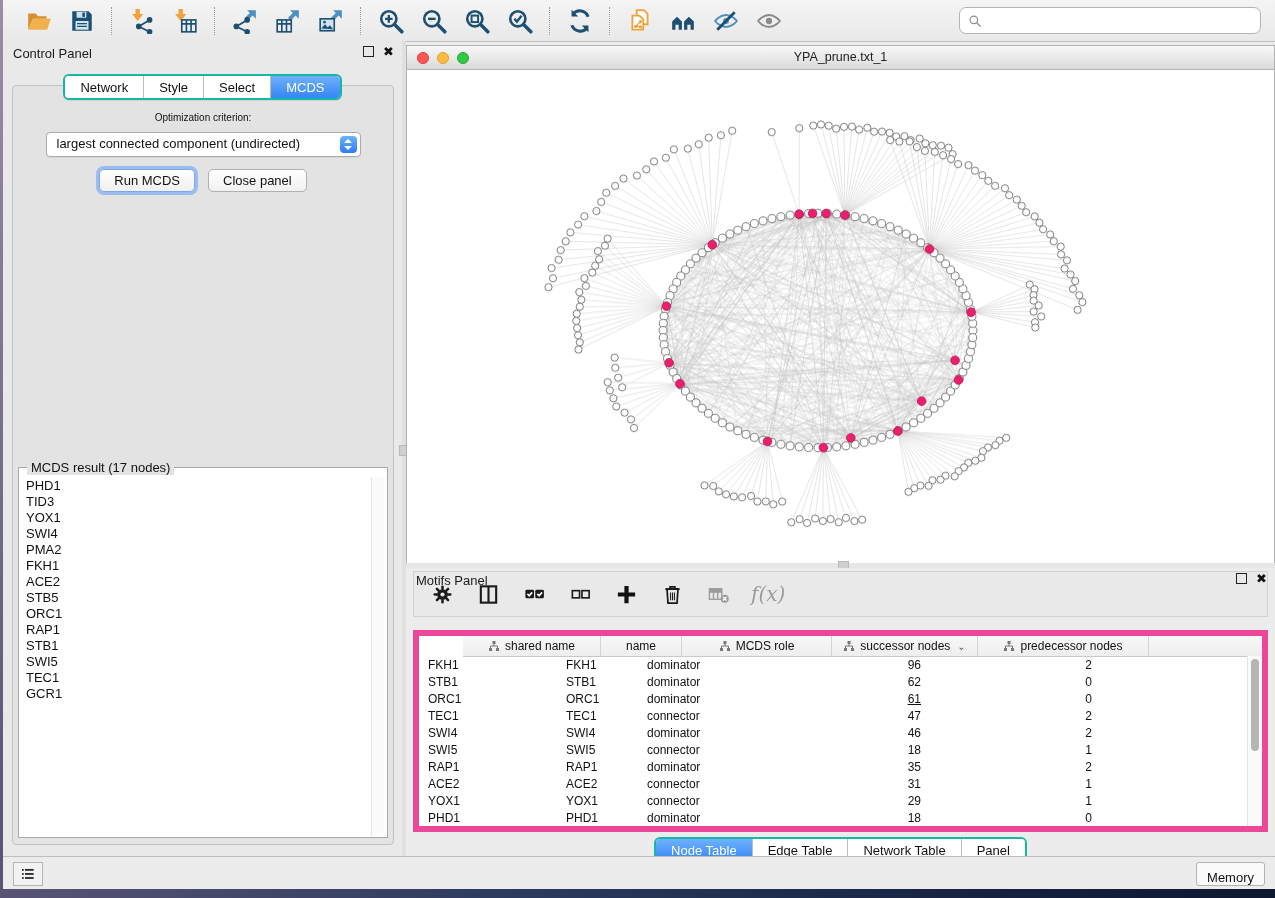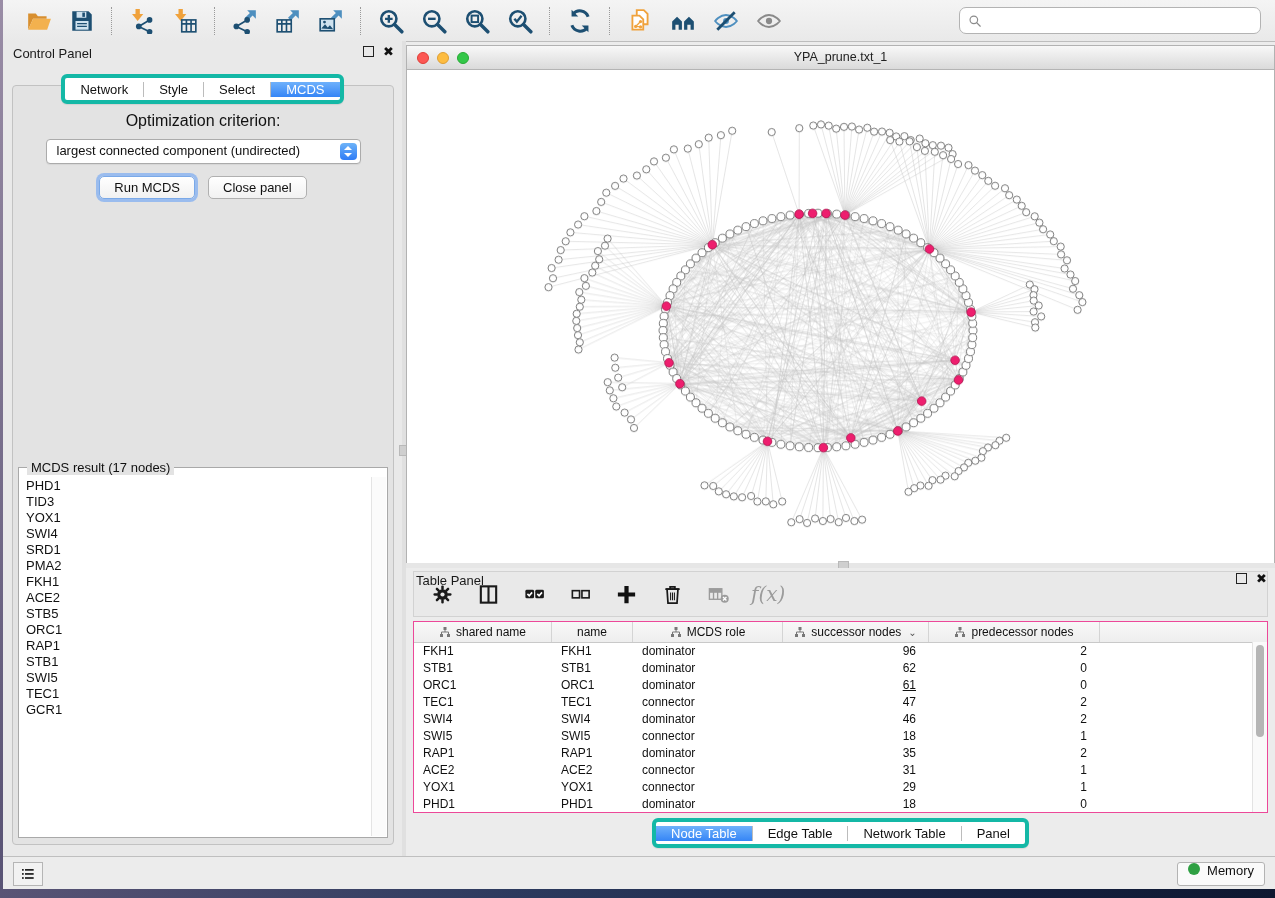--- a/index.html
+++ b/index.html
@@ -23,30 +23,30 @@
 
   .main{position:absolute;top:41px;left:0;right:0;bottom:32px;}
 
   
   .cpanel{position:absolute;left:0;top:0;width:399px;bottom:0;background:#e9e9e9;}
   .panel-hd{position:absolute;top:0;left:0;right:0;height:24px;}
   .panel-hd .ttl{position:absolute;left:10px;top:5px;font-size:13px;color:#1a1a1a;}
   .panel-hd .btns{position:absolute;right:8px;top:5px;display:flex;align-items:center;gap:9px;}
   .float-btn{width:9px;height:9px;border:1.6px solid #222;background:transparent;display:inline-block;cursor:pointer;}
   .close-btn{font-size:13px;font-weight:bold;color:#111;cursor:pointer;line-height:11px;}
-  .seg{display:flex;background:#fff;border:4px solid #14b8a6;border-radius:6px;overflow:hidden;
-    box-shadow:0 1px 1px rgba(0,0,0,.08);height:22px;align-items:center;}
+  .seg{display:flex;background:#fff;border:2px solid #14b8a6;border-radius:6px;overflow:hidden;
+    box-shadow:0 1px 1px rgba(0,0,0,.08);height:22px;}
   .seg .sg{display:flex;align-items:center;padding:0 15px;font-size:13px;color:#111;background:#fff;
     border-right:1px solid #bcbcbc;cursor:pointer;}
   .seg .sg:last-child{border-right:0;}
   .seg .sg.active{background:linear-gradient(#6fb1fb,#3585f6);color:#fff;}
   .cp-tabs{position:absolute;top:33px;left:0;right:0;display:flex;justify-content:center;z-index:2;}
   .cp-content{position:absolute;top:44px;left:9px;right:8px;bottom:12px;background:#e3e3e3;
     border:1px solid #c2c2c2;border-radius:4px;}
-  .opt-label{margin-top:26px;text-align:center;font-size:16px;color:#111;}
+  .opt-label{margin-top:26px;text-align:center;font-size:10px;color:#111;}
   .dropdown{position:relative;margin:9px auto 0;width:313px;height:23px;background:#fff;
     border:1px solid #ababab;border-radius:4px;cursor:pointer;box-shadow:0 1px 1px rgba(0,0,0,.06);}
   .dropdown .val{position:absolute;left:10px;top:3px;font-size:13px;color:#111;white-space:nowrap;}
   .stepper{position:absolute;right:3px;top:3px;width:17px;height:17px;border-radius:4px;
     background:linear-gradient(#6db3f8,#2f7cf6);}
   .stepper i{position:absolute;left:4.5px;width:0;height:0;border-left:4px solid transparent;border-right:4px solid transparent;}
   .stepper .up{top:3px;border-bottom:4px solid #fff;}
   .stepper .dn{bottom:3px;border-top:4px solid #fff;}
   .btn-row{display:flex;justify-content:center;gap:13px;margin-top:12px;}
   .mbtn{height:23px;padding:0 14px;font-size:13px;color:#111;background:linear-gradient(#fff,#f1f1f1);
@@ -78,21 +78,21 @@
 
   .h-split{position:absolute;top:522px;left:0;right:0;height:5px;background:#e6e6e6;}
   .h-split .grip{position:absolute;left:432px;top:-2px;width:9px;height:9px;background:#cfcfcf;border:1px solid #b9b9b9;cursor:row-resize;}
 
   
   .tpanel{position:absolute;top:527px;left:0;right:0;bottom:0;background:#ececec;}
   .tp-toolbar{margin:3px 7px 0;height:44px;background:#e9e9e9;border:1px solid #d2d2d2;
     display:flex;align-items:center;gap:19px;padding:0 15px;}
   .tp-toolbar .tbtn svg{width:23px;height:23px;}
   .fx{font-family:"DejaVu Serif","Liberation Serif",serif;font-style:italic;font-size:20px;color:#9b9b9b;}
-  .tbl{position:relative;margin:4px 7px 0;height:190px;background:#fff;border:1px solid #ec4899;overflow:hidden;}
+  .tbl{position:relative;margin:13px 7px 0;height:190px;background:#fff;border:6px solid #ec4899;overflow:hidden;padding-left:44px;}
   .tbl-head{display:flex;height:20px;background:linear-gradient(#f8f8f8,#eee);
     border-bottom:1px solid #c9c9c9;font-size:12px;color:#111;}
   .th{display:flex;align-items:center;justify-content:center;gap:5px;border-right:1px solid #d4d4d4;
     box-sizing:border-box;cursor:pointer;white-space:nowrap;}
   .th .sort{color:#555;font-size:10px;margin-left:2px;}
   .th-fill{flex:1;border-right:0;}
   .tbl-body{position:absolute;top:20px;left:0;right:14px;bottom:0;}
   .tr{display:flex;height:17px;align-items:center;font-size:12px;color:#111;cursor:default;}
   .td{box-sizing:border-box;white-space:nowrap;overflow:hidden;}
   .td.l{padding-left:9px;text-align:left;}
@@ -100,21 +100,21 @@
   .tbl-scroll{position:absolute;right:0;top:20px;bottom:0;width:14px;background:#fafafa;border-left:1px solid #e3e3e3;}
   .tbl-scroll .thumb{position:absolute;left:2.5px;top:3px;width:8px;height:92px;background:#b5b5b5;border-radius:4px;cursor:pointer;}
   .tp-tabs{display:flex;justify-content:center;margin-top:5px;}
 
   
   .statusbar{position:absolute;left:0;right:0;bottom:0;height:32px;background:#ececec;border-top:1px solid #bfbfbf;}
   .list-btn{position:absolute;left:10px;top:5px;width:28px;height:22px;background:#f2f2f2;
     border:1px solid #b5b5b5;display:flex;align-items:center;justify-content:center;cursor:pointer;}
   .list-btn svg{width:18px;height:16px;}
   .mem-btn{position:absolute;right:10px;top:5px;height:22px;padding:0 10px;display:flex;align-items:flex-start;gap:7px;
-    background:#fafafa;border:1px solid #b3b3b3;border-radius:3px;font-size:13px;color:#111;cursor:pointer;}
+    background:#fafafa;border:1px solid #b3b3b3;border-radius:3px;font-size:13px;color:#111;cursor:pointer;flex-direction:column;}
   .mem-dot{width:12px;height:12px;border-radius:50%;background:#2fa043;}
 </style>
 </head>
 <body>
 
 <div class="app">
 
   <div class="toolbar">
     <div class="tb-groups">
         <div class="tgroup">
@@ -313,21 +313,20 @@
           <button class="mbtn focused">Run MCDS</button>
           <button class="mbtn">Close panel</button>
         </div>
         <div class="groupbox">
           <span class="legend">MCDS result (17 nodes)</span>
           <div class="mcds-list" id="mcds-list">
               <div>PHD1</div>
               <div>TID3</div>
               <div>YOX1</div>
               <div>SWI4</div>
-              <div>SRD1</div>
               <div>PMA2</div>
               <div>FKH1</div>
               <div>ACE2</div>
               <div>STB5</div>
               <div>ORC1</div>
               <div>RAP1</div>
               <div>STB1</div>
               <div>SWI5</div>
               <div>TEC1</div>
               <div>GCR1</div>
@@ -1339,21 +1338,21 @@
             </svg>
         </div>
       </div>
 
       <div class="h-split">
           <span class="grip"></span>
         </div>
 
       <div class="tpanel">
         <div class="panel-hd">
-          <span class="ttl">Table Panel</span>
+          <span class="ttl">Motifs Panel</span>
           <span class="btns">
             <span class="float-btn"></span>
             <span class="close-btn">✖</span>
           </span>
         </div>
         <div class="tp-toolbar" id="tp-toolbar">
             <button class="tbtn">
               <svg viewBox="0 0 24 24">
                 <g fill="#1a1a1a">
                   <rect x="10.7" y="2.5" width="2.6" height="5" rx="1.2" transform="rotate(0 12 12)"></rect>

